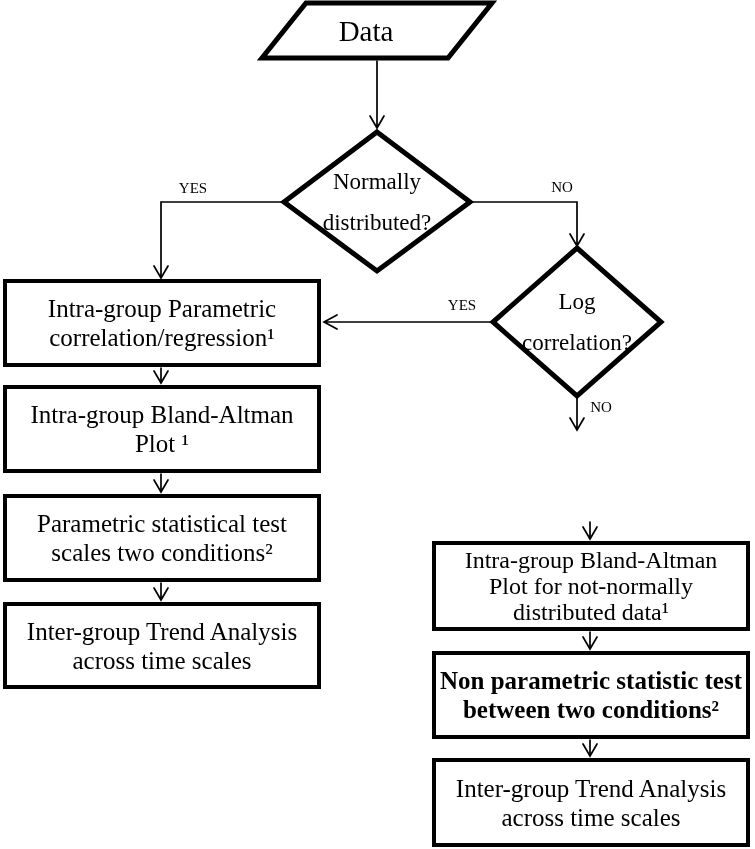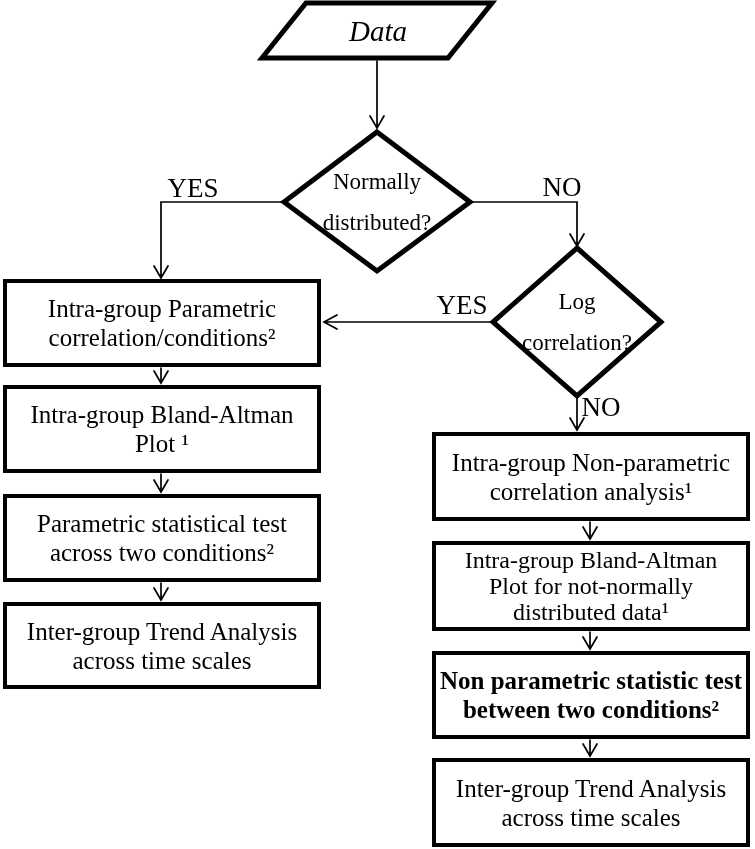--- a/index.html
+++ b/index.html
@@ -19,21 +19,21 @@
   .box-text {
     font-size:25px; line-height:29px; text-align:center; white-space:pre-line;
   }
   .box-text.lines-3 { font-size:24px; line-height:26px; }
   .label {
     position:absolute; display:flex; align-items:center; justify-content:center;
     text-align:center; white-space:pre-line;
   }
   .start-label   { font-size:29px; }
   .decision-label{ font-size:23px; line-height:41px; }
-  .edge-label    { font-size:27px; }
+  .edge-label    { font-size:15px; }
 </style>
 </head>
 <body>
 
 <div class="canvas">
 
   <svg width="755" height="849" viewBox="0 0 755 849">
 
     <polygon class="shape" points="306,3 492,3 448,58 262,58"></polygon>
 
@@ -48,53 +48,49 @@
       <path class="arrow" d="M577,397 L577,428 M570,418 L577,430 L584,418"></path>
       <path class="arrow" d="M161,368 L161,380 M154,371 L161,383 L168,371"></path>
       <path class="arrow" d="M161,474 L161,489 M154,480 L161,492 L168,480"></path>
       <path class="arrow" d="M161,583 L161,597 M154,588 L161,600 L168,588"></path>
       <path class="arrow" d="M590,522 L590,536 M583,527 L590,539 L597,527"></path>
       <path class="arrow" d="M590,632 L590,646 M583,637 L590,649 L597,637"></path>
       <path class="arrow" d="M590,740 L590,753 M583,744 L590,756 L597,744"></path>
     </g>
   </svg>
 
-  <div class="label start-label" style="left:298px;top:14px;width:160px;height:34px;font-style:italic;">Data</div>
+  <div class="label start-label" style="left:286px;top:14px;width:160px;height:34px;">Data</div>
 
   <div class="label decision-label" style="left:277px;top:171px;width:200px;height:62px;">Normally
 distributed?</div>
   <div class="label decision-label" style="left:477px;top:291px;width:200px;height:62px;">Log
 correlation?</div>
 
   <div class="label edge-label" style="left:158px;top:176px;width:70px;height:25px;">YES</div>
   <div class="label edge-label" style="left:527px;top:175px;width:70px;height:25px;">NO</div>
   <div class="label edge-label" style="left:427px;top:293px;width:70px;height:25px;">YES</div>
   <div class="label edge-label" style="left:566px;top:395px;width:70px;height:25px;">NO</div>
 
   <div class="box" style="left:3px;top:279px;width:318px;height:88px;">
     <div class="box-text">Intra-group Parametric
-correlation/conditions²</div>
+correlation/regression¹</div>
   </div>
   <div class="box" style="left:3px;top:385px;width:318px;height:88px;">
     <div class="box-text">Intra-group Bland-Altman
 Plot ¹</div>
   </div>
   <div class="box" style="left:3px;top:494px;width:318px;height:88px;">
     <div class="box-text">Parametric statistical test
-across two conditions²</div>
+scales two conditions²</div>
   </div>
   <div class="box" style="left:3px;top:602px;width:318px;height:87px;">
     <div class="box-text">Inter-group Trend Analysis
 across time scales</div>
   </div>
 
-  <div class="box" style="left:432px;top:432px;width:318px;height:89px;">
-    <div class="box-text">Intra-group Non-parametric
-correlation analysis¹</div>
-  </div>
   <div class="box" style="left:432px;top:541px;width:318px;height:90px;">
     <div class="box-text lines-3">Intra-group Bland-Altman
 Plot for not-normally
 distributed data¹</div>
   </div>
   <div class="box" style="left:432px;top:651px;width:318px;height:88px;font-weight:bold;">
     <div class="box-text">Non parametric statistic test
 between two conditions²</div>
   </div>
   <div class="box" style="left:432px;top:758px;width:318px;height:89px;">

